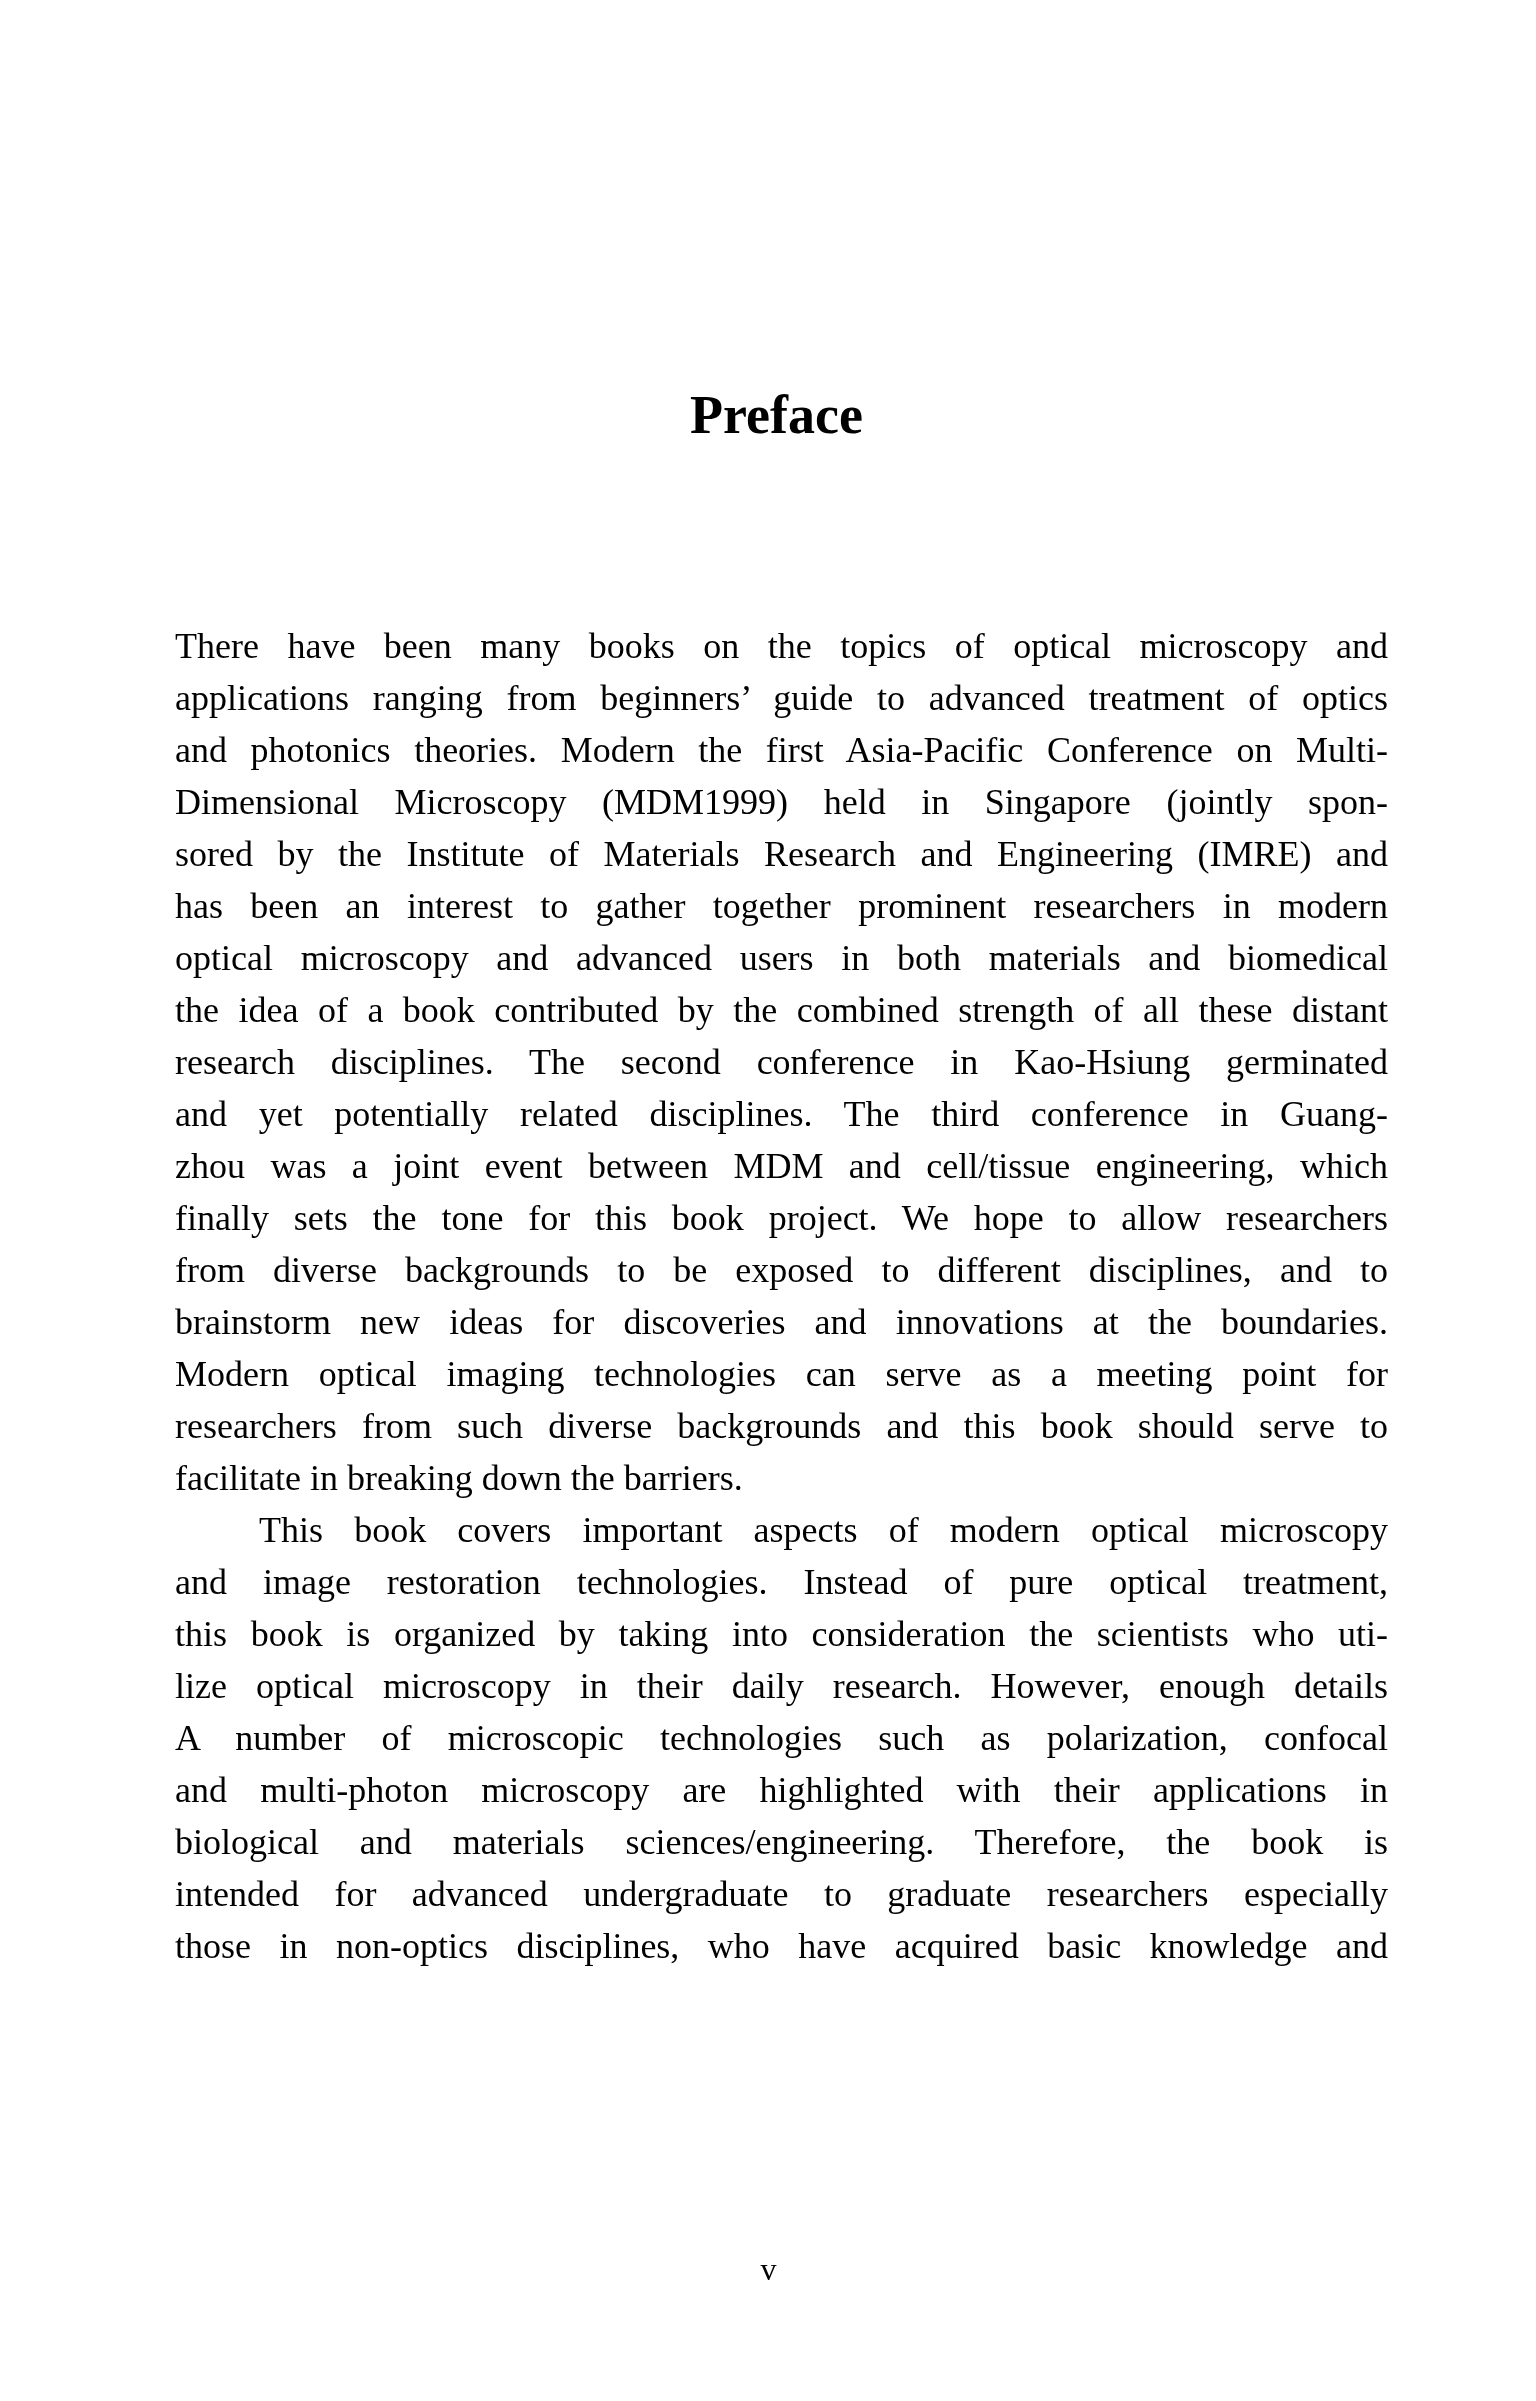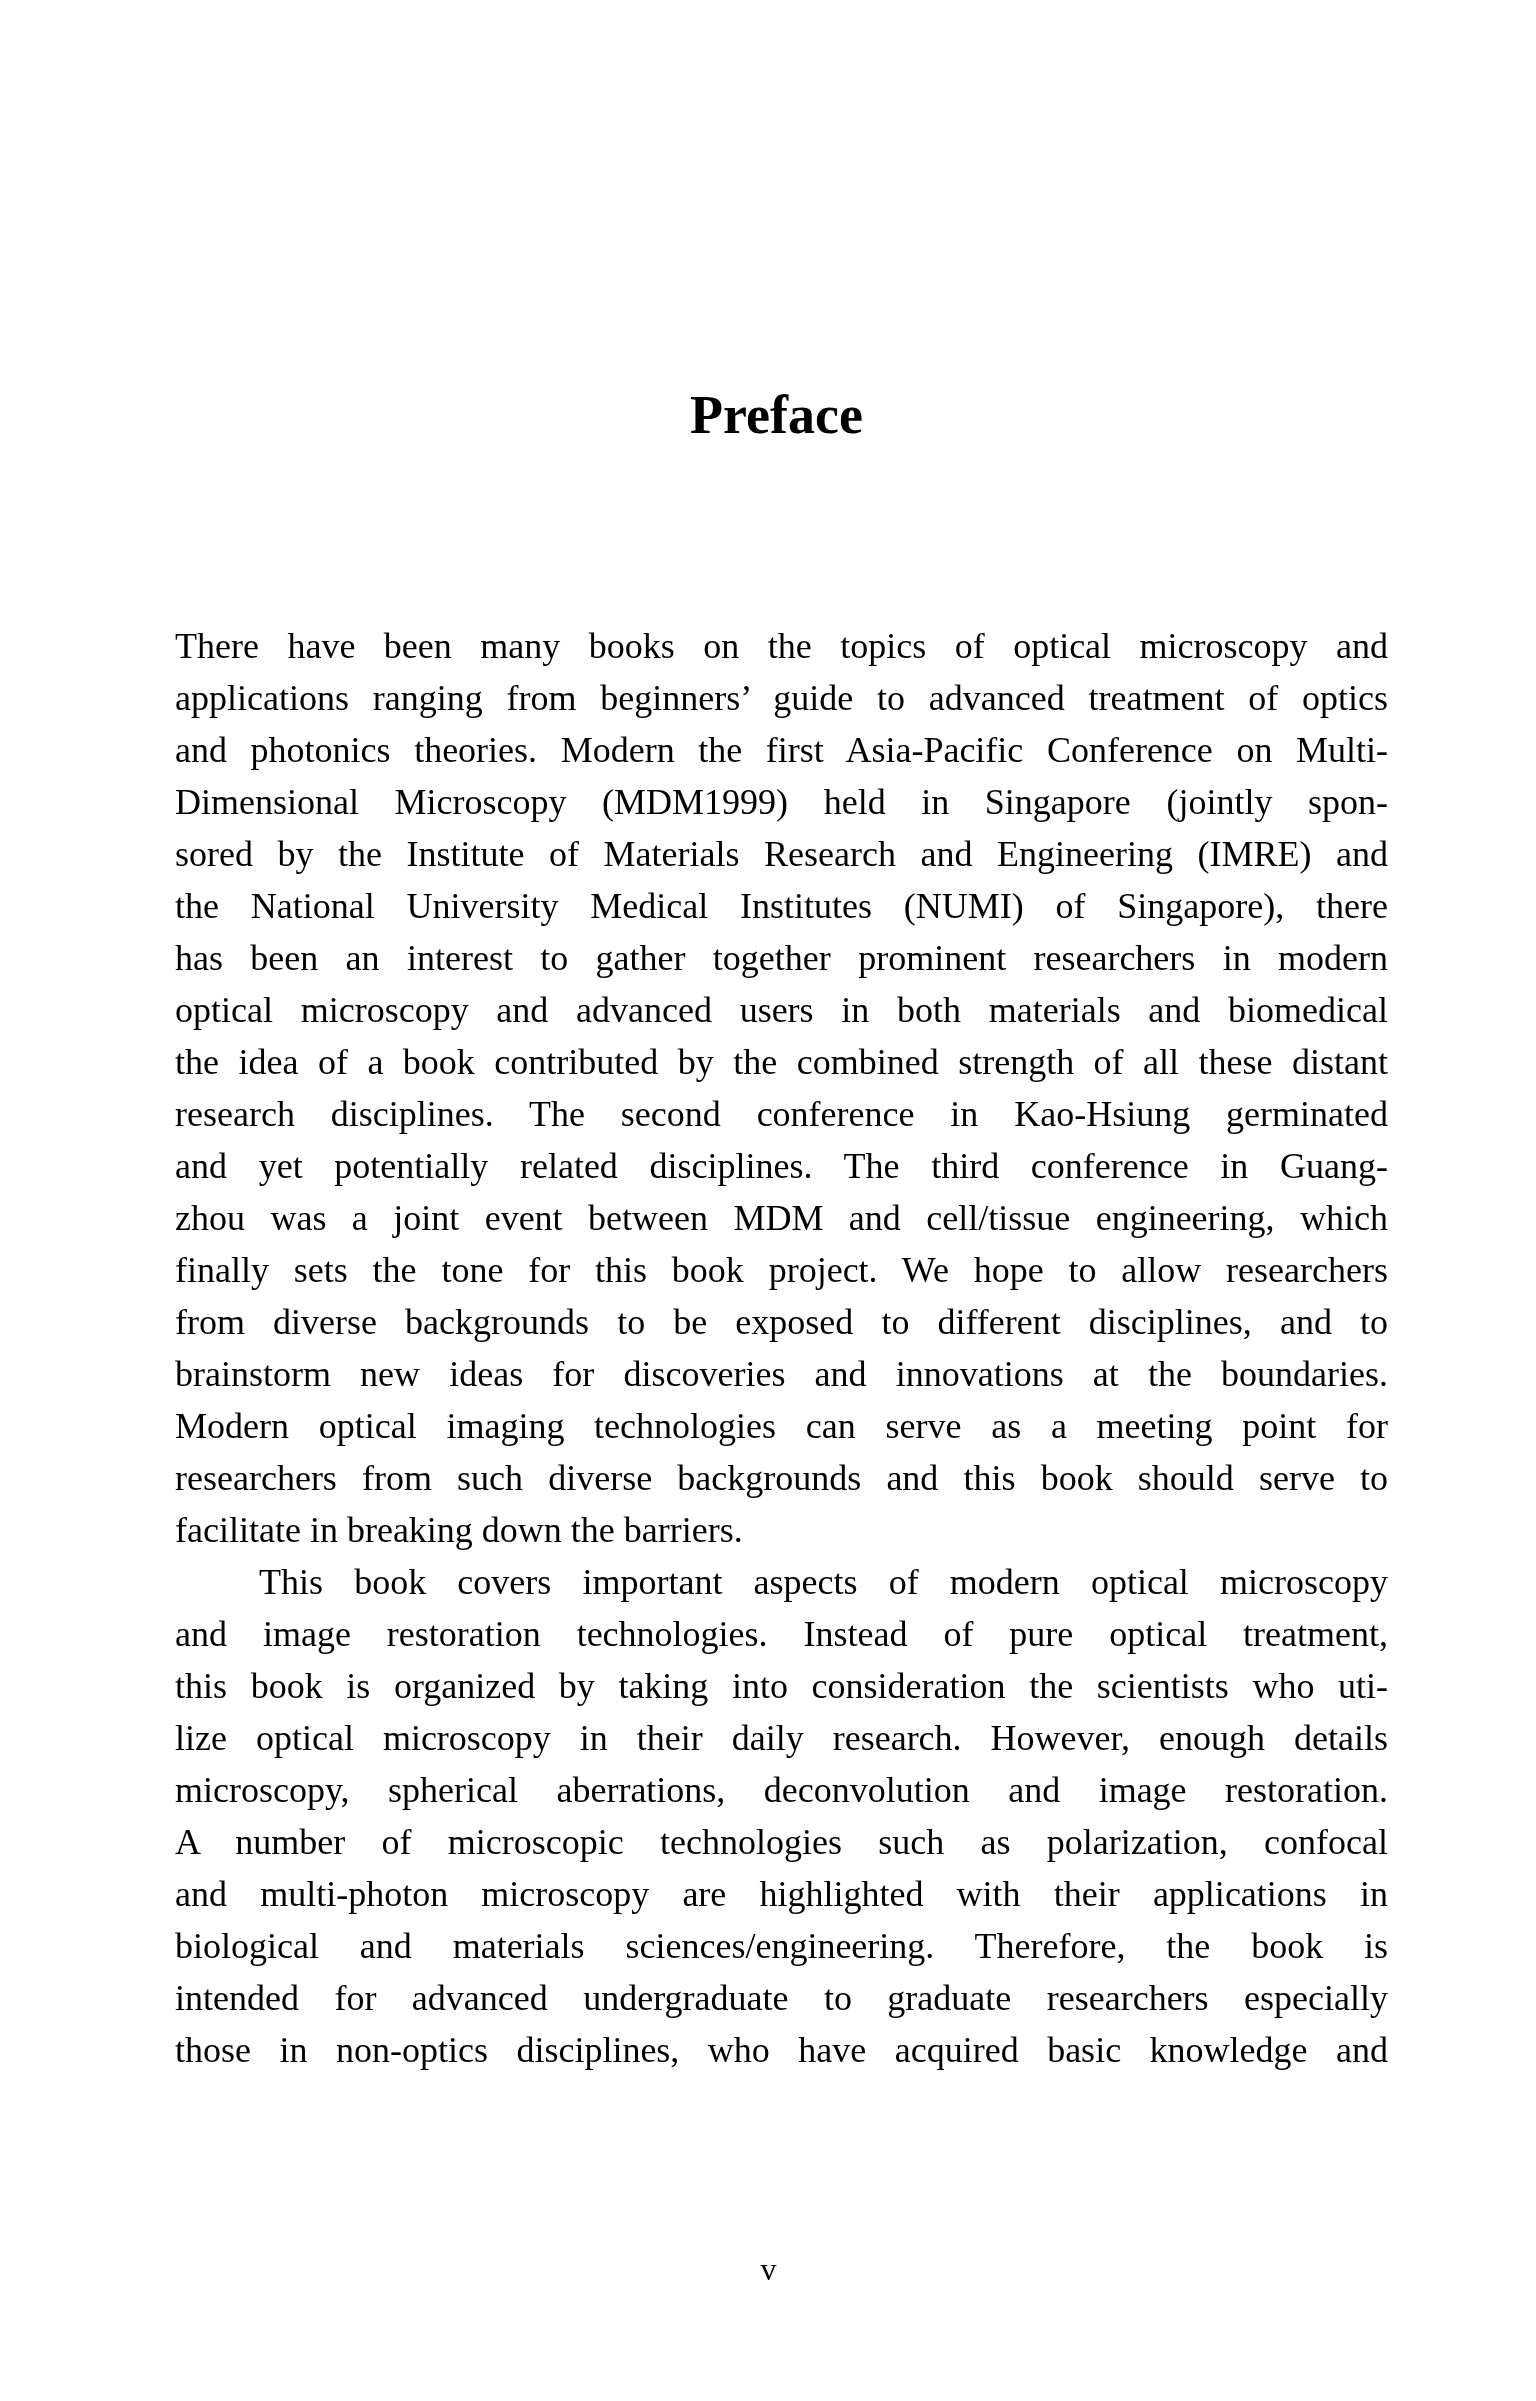--- a/index.html
+++ b/index.html
@@ -70,40 +70,38 @@
 <div class="page">
   <h1 class="title">Preface</h1>
 
   <div class="body-text">
     <div>
       <span class="line">There have been many books on the topics of optical microscopy and</span>
       <span class="line">applications ranging from beginners’ guide to advanced treatment of optics</span>
       <span class="line">and photonics theories. Modern the first Asia-Pacific Conference on Multi-</span>
       <span class="line">Dimensional Microscopy (MDM1999) held in Singapore (jointly spon-</span>
       <span class="line">sored by the Institute of Materials Research and Engineering (IMRE) and</span>
-      <span class="line">the National University Medical Institutes (NUMI) of Singapore), there</span>
       <span class="line">has been an interest to gather together prominent researchers in modern</span>
       <span class="line">optical microscopy and advanced users in both materials and biomedical</span>
       <span class="line">the idea of a book contributed by the combined strength of all these distant</span>
       <span class="line">research disciplines. The second conference in Kao-Hsiung germinated</span>
       <span class="line">and yet potentially related disciplines. The third conference in Guang-</span>
       <span class="line">zhou was a joint event between MDM and cell/tissue engineering, which</span>
       <span class="line">finally sets the tone for this book project. We hope to allow researchers</span>
       <span class="line">from diverse backgrounds to be exposed to different disciplines, and to</span>
       <span class="line">brainstorm new ideas for discoveries and innovations at the boundaries.</span>
       <span class="line">Modern optical imaging technologies can serve as a meeting point for</span>
       <span class="line">researchers from such diverse backgrounds and this book should serve to</span>
       <span class="line last">facilitate in breaking down the barriers.</span>
     </div>
     <div>
       <span class="line indent">This book covers important aspects of modern optical microscopy</span>
       <span class="line">and image restoration technologies. Instead of pure optical treatment,</span>
       <span class="line">this book is organized by taking into consideration the scientists who uti-</span>
       <span class="line">lize optical microscopy in their daily research. However, enough details</span>
-      <span class="line">microscopy, spherical aberrations, deconvolution and image restoration.</span>
       <span class="line">A number of microscopic technologies such as polarization, confocal</span>
       <span class="line">and multi-photon microscopy are highlighted with their applications in</span>
       <span class="line">biological and materials sciences/engineering. Therefore, the book is</span>
       <span class="line">intended for advanced undergraduate to graduate researchers especially</span>
       <span class="line">those in non-optics disciplines, who have acquired basic knowledge and</span>
     </div>
   </div>
 
   <div class="page-number">v</div>
 </div>

